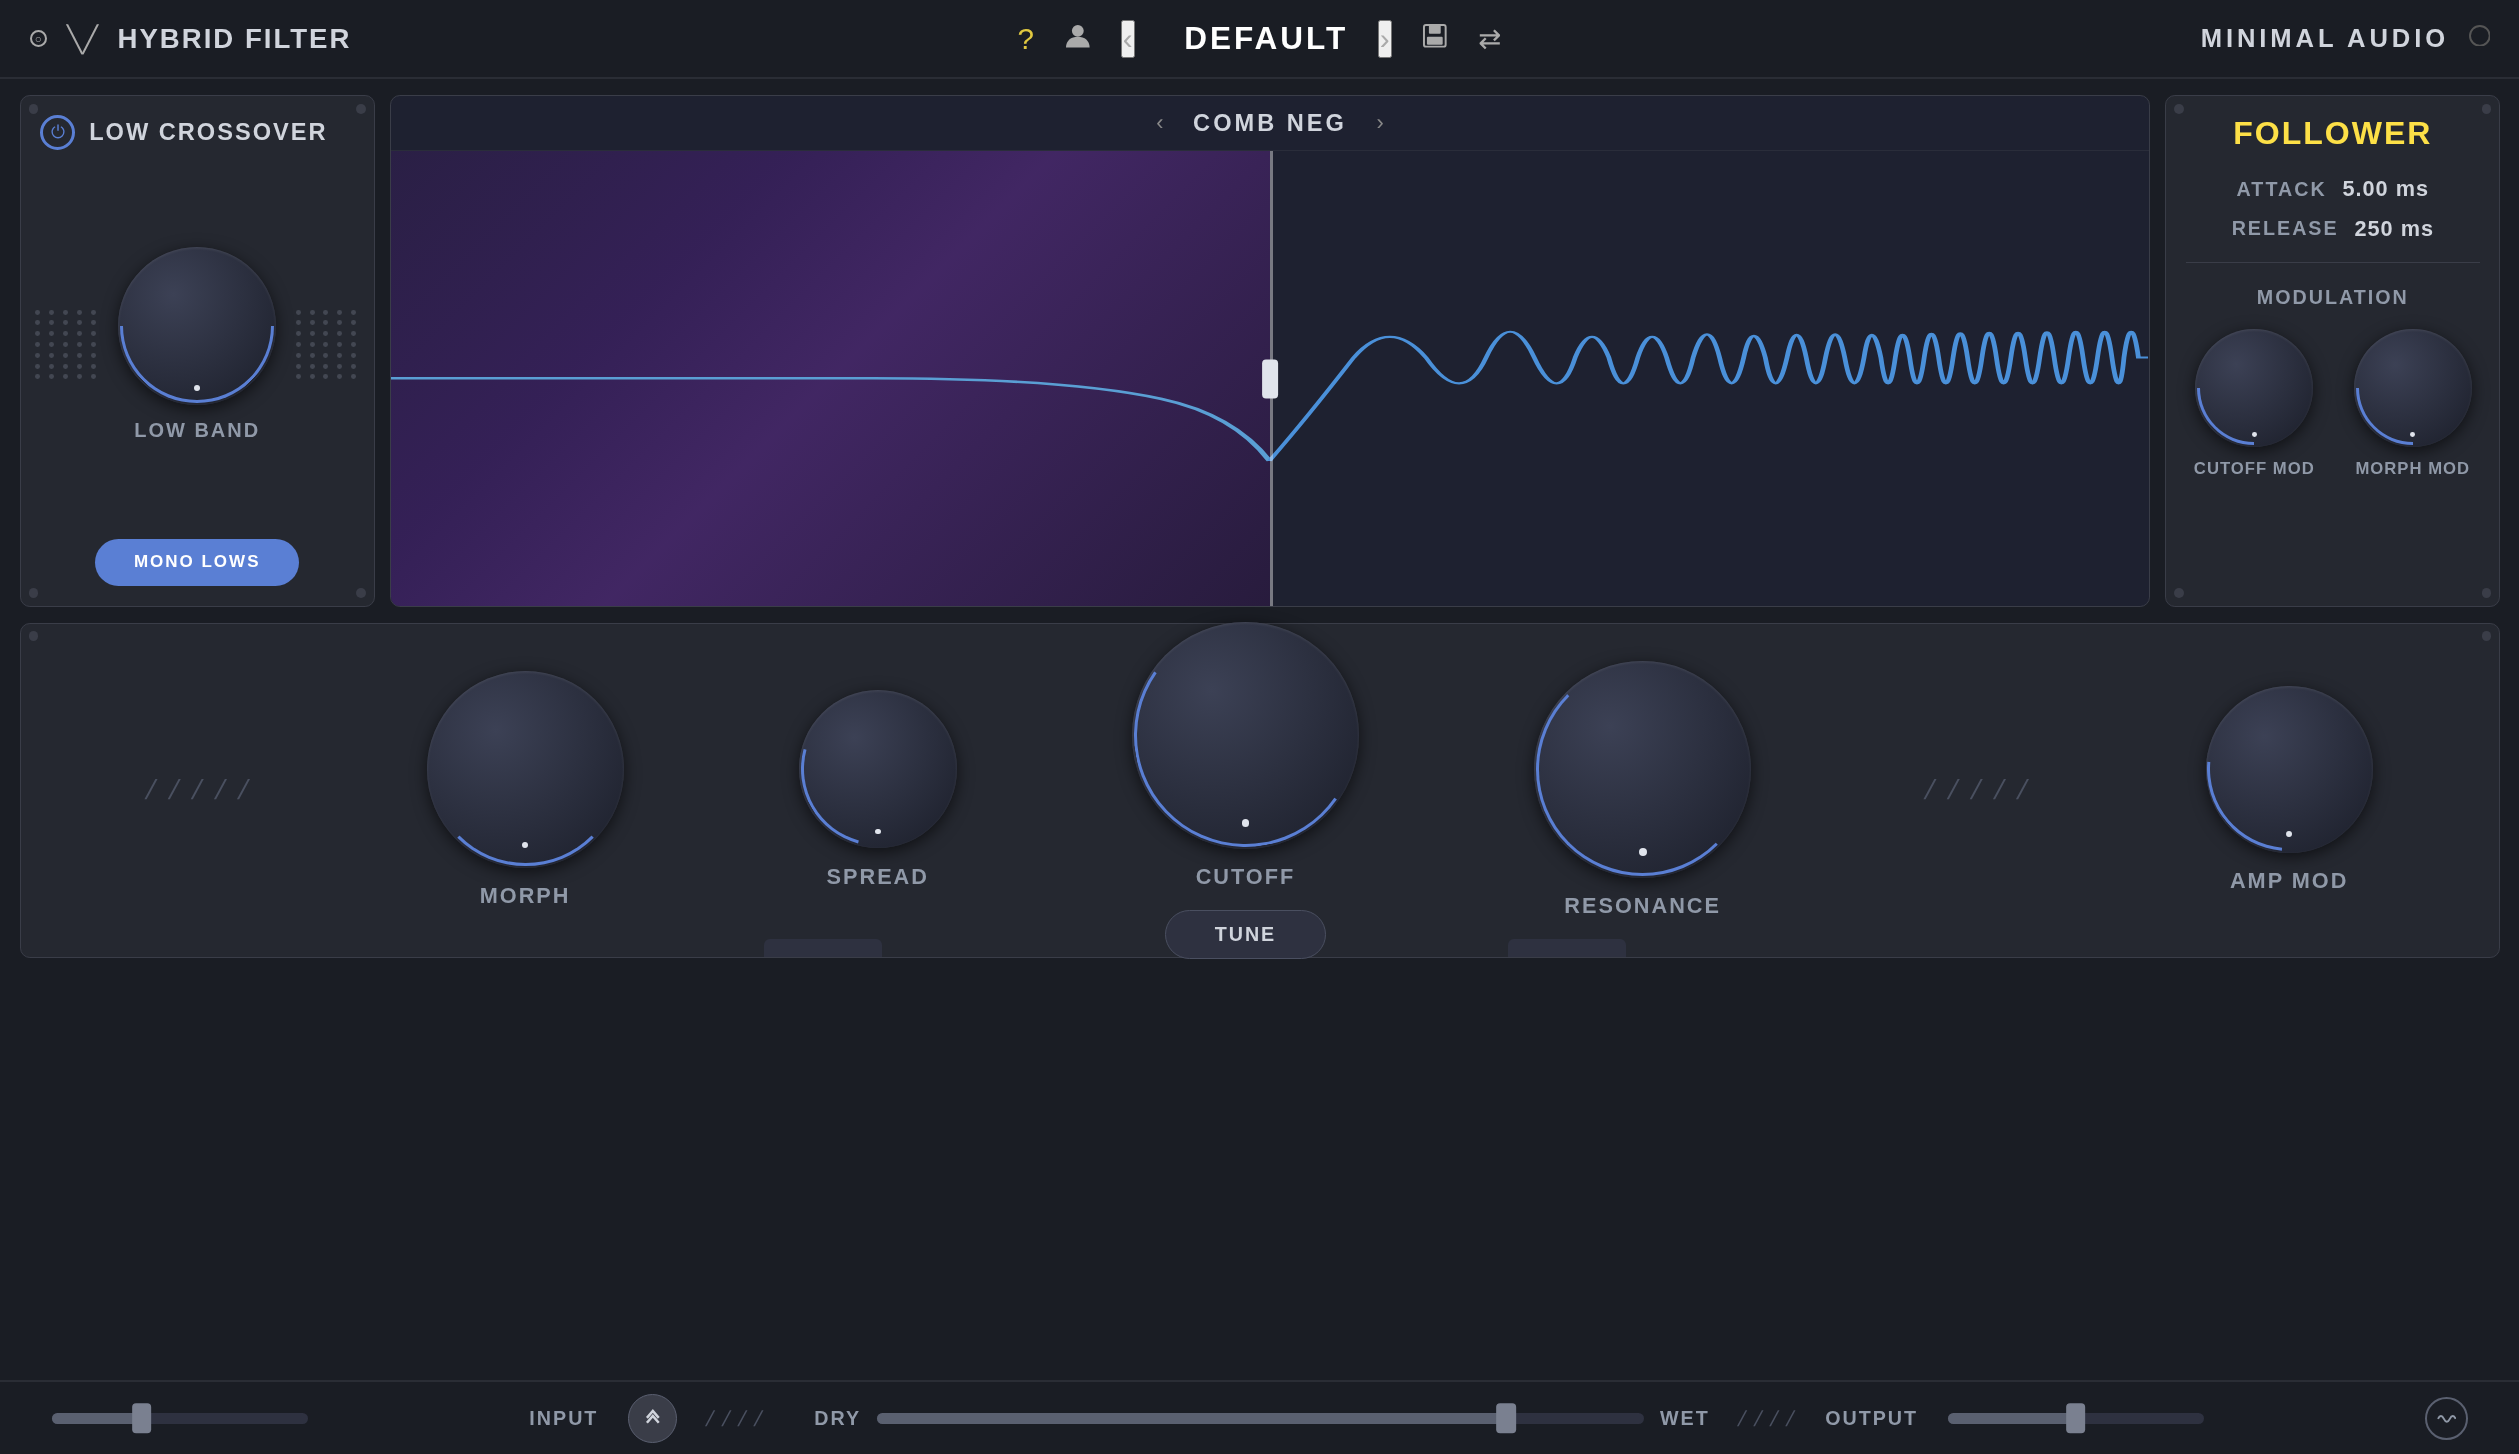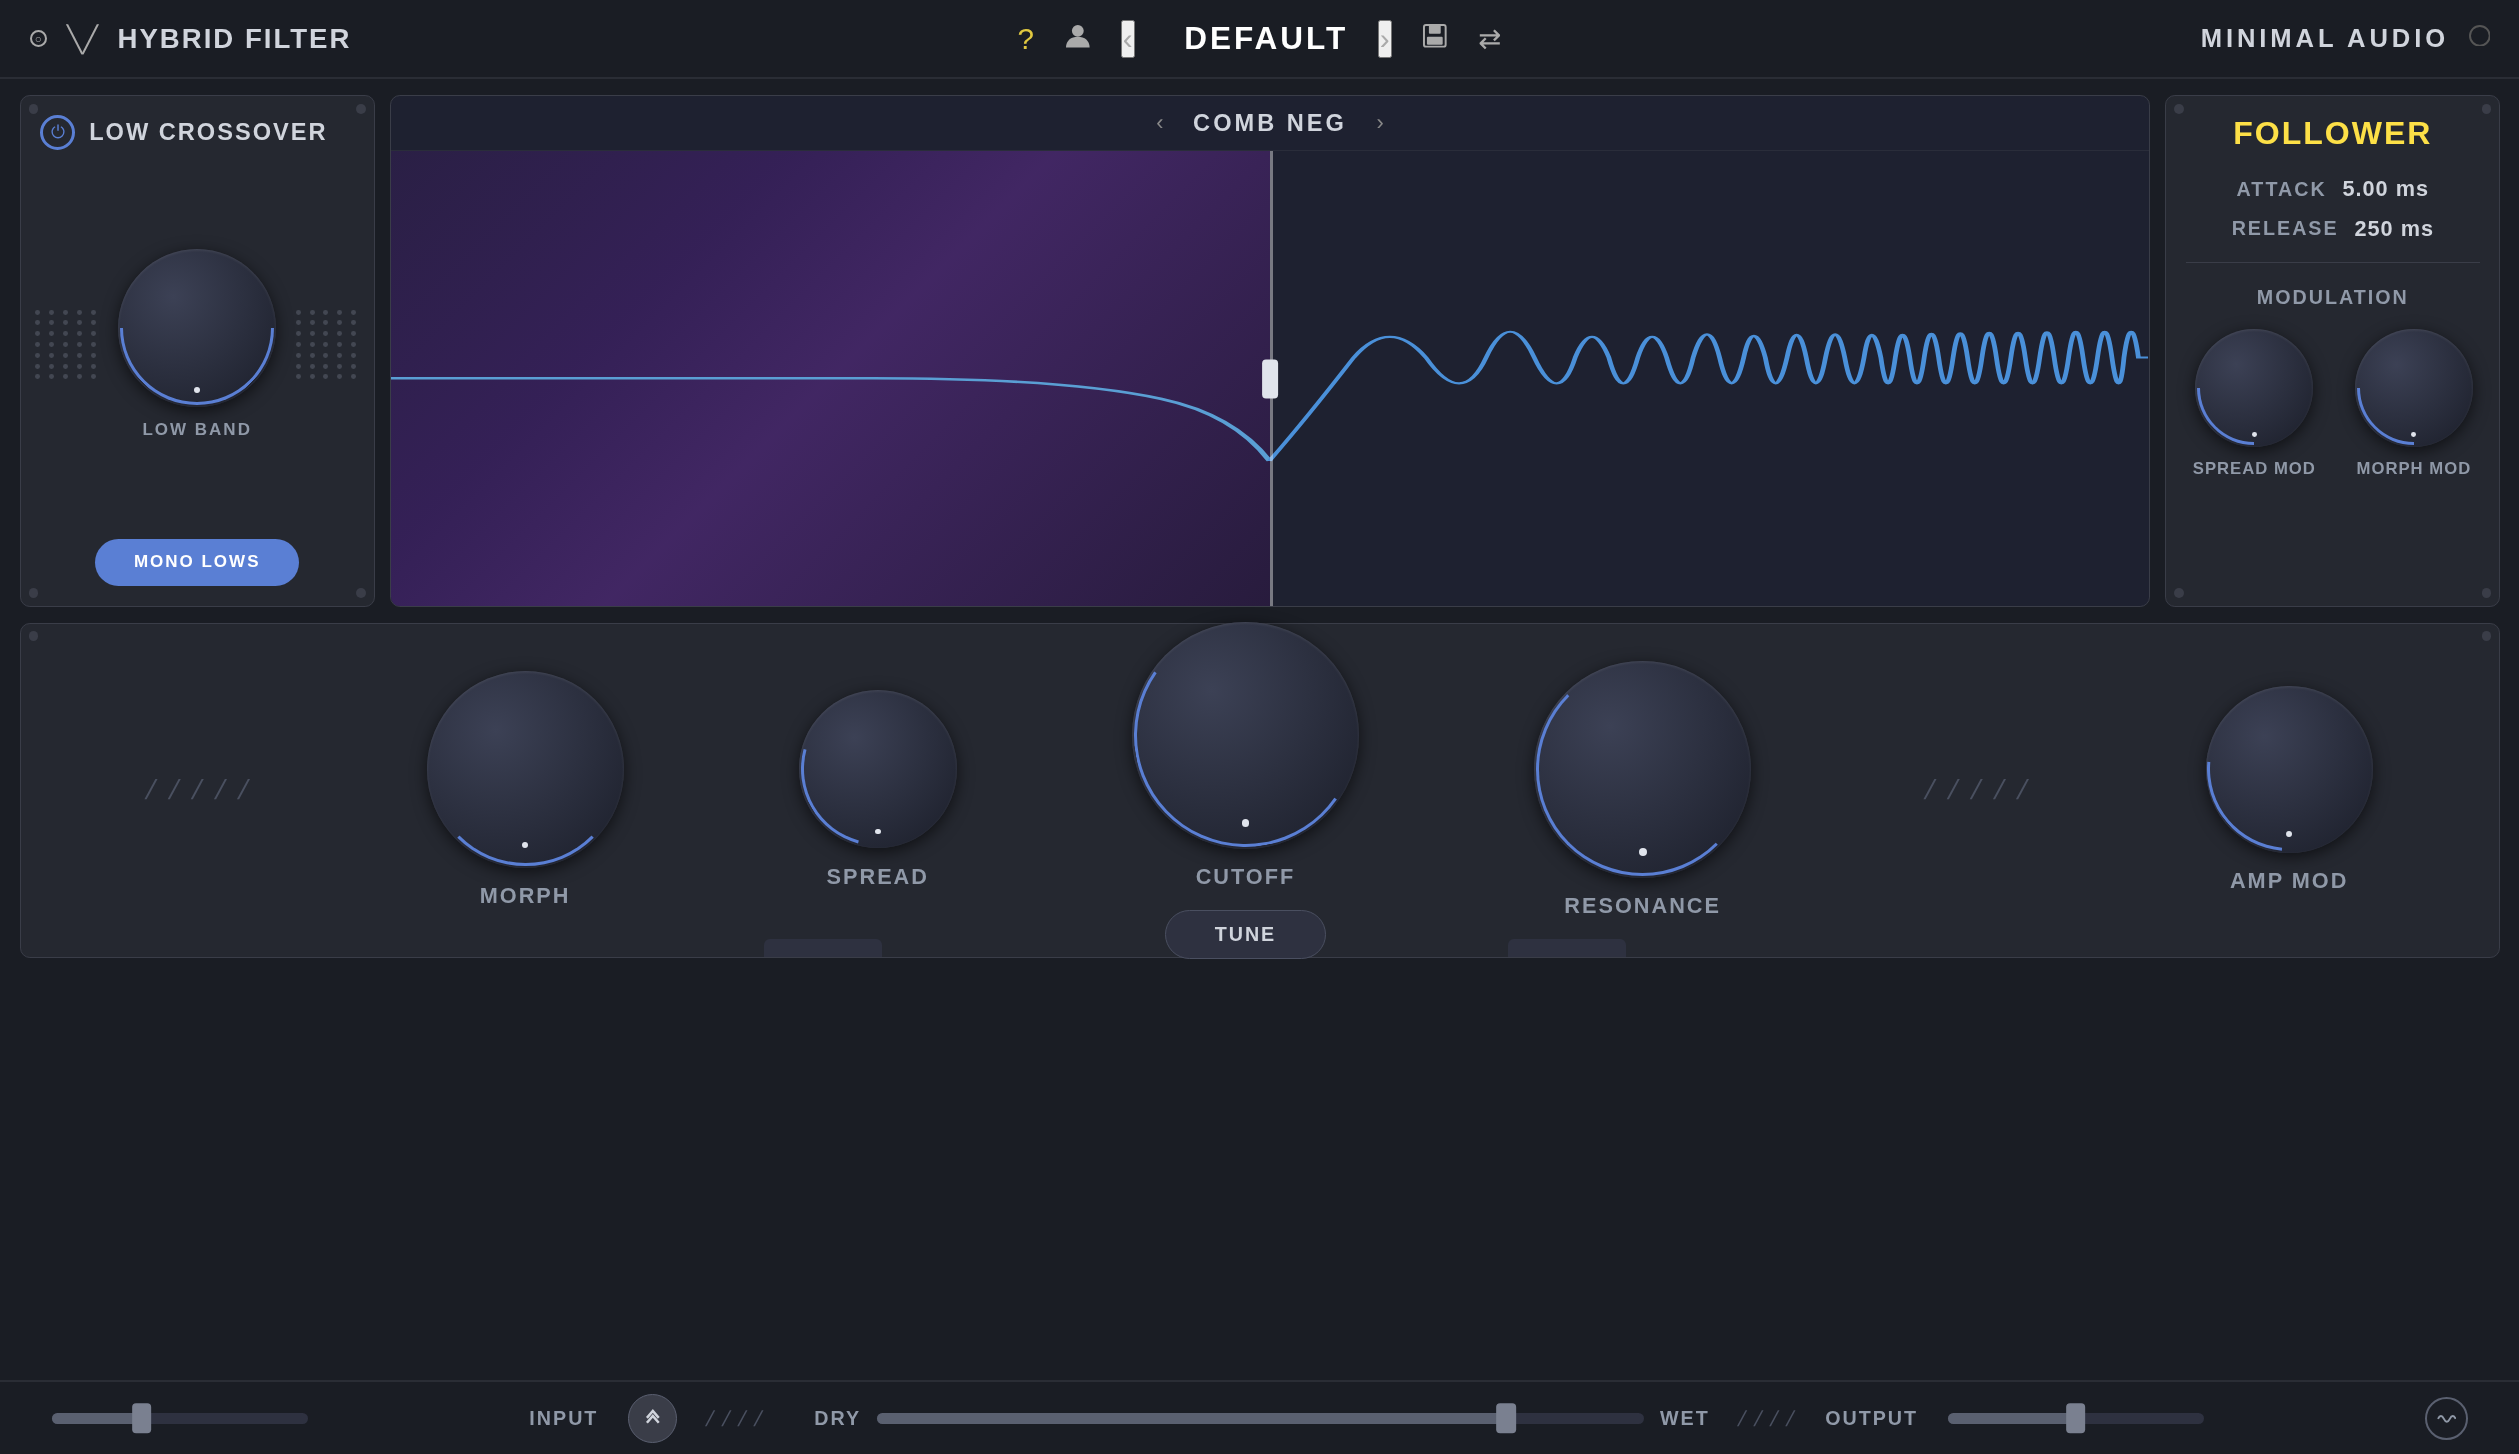--- a/index.html
+++ b/index.html
@@ -191,21 +191,21 @@
     .knob-indicator {
       width: 5.9px;
       height: 5.9px;
       background: #e0e4ec;
       border-radius: 50%;
       position: absolute;
       bottom: 17.7px;
     }
     .knob-label {
       color: #9099a8;
-      font-size: 17px;
+      font-size: 20px;
       font-weight: 600;
       letter-spacing: 2px;
       text-align: center;
     }
     .mono-lows-btn {
       background: #5a7fd4;
       border: none;
       border-radius: 29.6px;
       padding: 13.8px 39px;
       color: #fff;
@@ -736,21 +736,21 @@
       </div>
 
       <div class="modulation-section">
         <span class="modulation-title">MODULATION</span>
         <div class="mod-knobs">
           <div class="mod-knob-container">
             <div class="knob knob-mod" style="background: radial-gradient(circle at 35% 30%, #3c4155, #1a1d28);">
               <div class="knob-ring knob-ring-mod" style="border-color: transparent; border-top-color:#5a7fd4; transform: rotate(-135deg);"></div>
               <div class="knob-indicator" style="bottom:9.9px; width:4.9px; height:4.9px;"></div>
             </div>
-            <span class="mod-knob-label">SPREAD MOD</span>
+            <span class="mod-knob-label">CUTOFF MOD</span>
           </div>
           <div class="mod-knob-container">
             <div class="knob knob-mod" style="background: radial-gradient(circle at 35% 30%, #3c4155, #1a1d28);">
               <div class="knob-ring knob-ring-mod" style="border-color: transparent; border-top-color:#5a7fd4; transform: rotate(-135deg);"></div>
               <div class="knob-indicator" style="bottom:9.9px; width:4.9px; height:4.9px;"></div>
             </div>
             <span class="mod-knob-label">MORPH MOD</span>
           </div>
         </div>
       </div>

